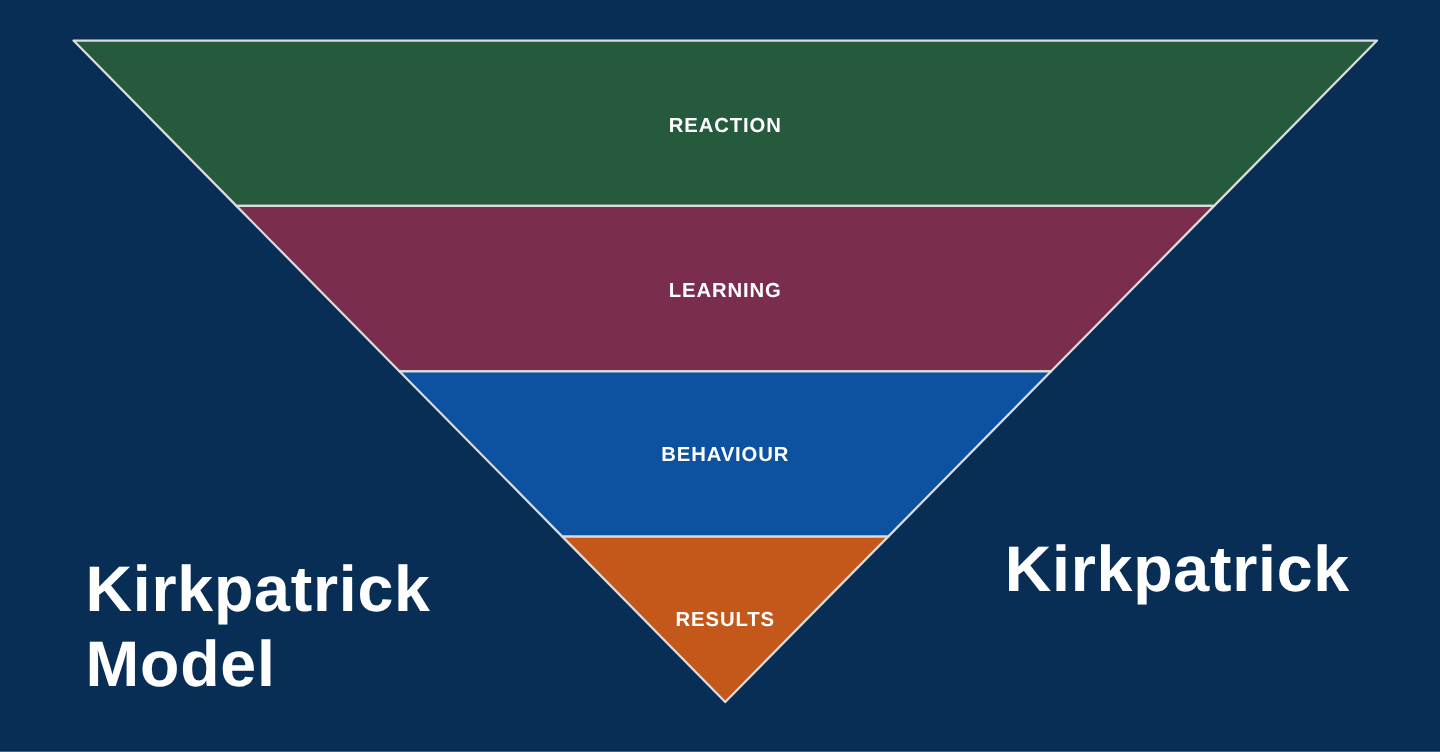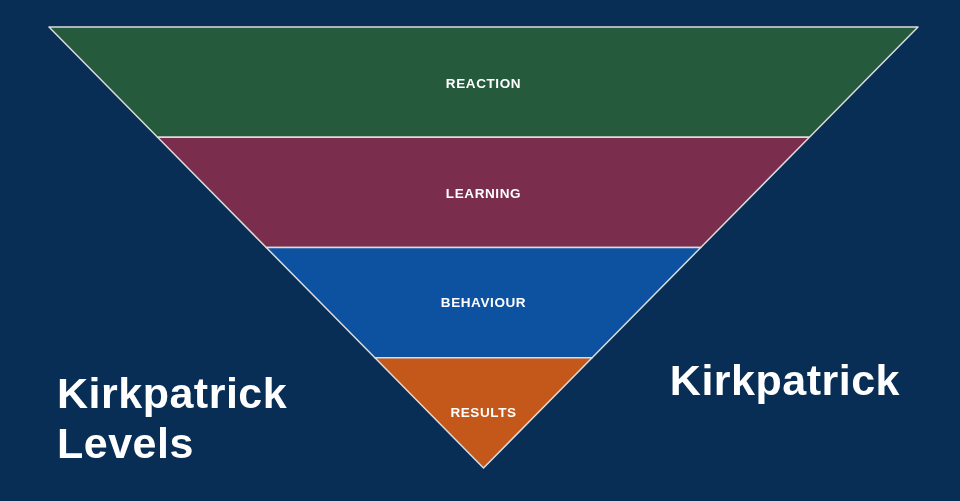--- a/index.html
+++ b/index.html
@@ -66,20 +66,20 @@
     </g>
 
     <g>
       <polygon class="level-shape" points="374.9,357.75 592.1,357.75 483.5,468" fill="#C4571A"></polygon>
       <text class="level-label" x="483.5" y="417">RESULTS</text>
     </g>
   </svg>
 
   <div class="side-title left">
     <div>Kirkpatrick</div>
-    <div>Levels</div>
+    <div>Model</div>
   </div>
 
   <div class="side-title right">
     <div>Kirkpatrick</div>
   </div>
 
 </div>
 
 </body></html>

